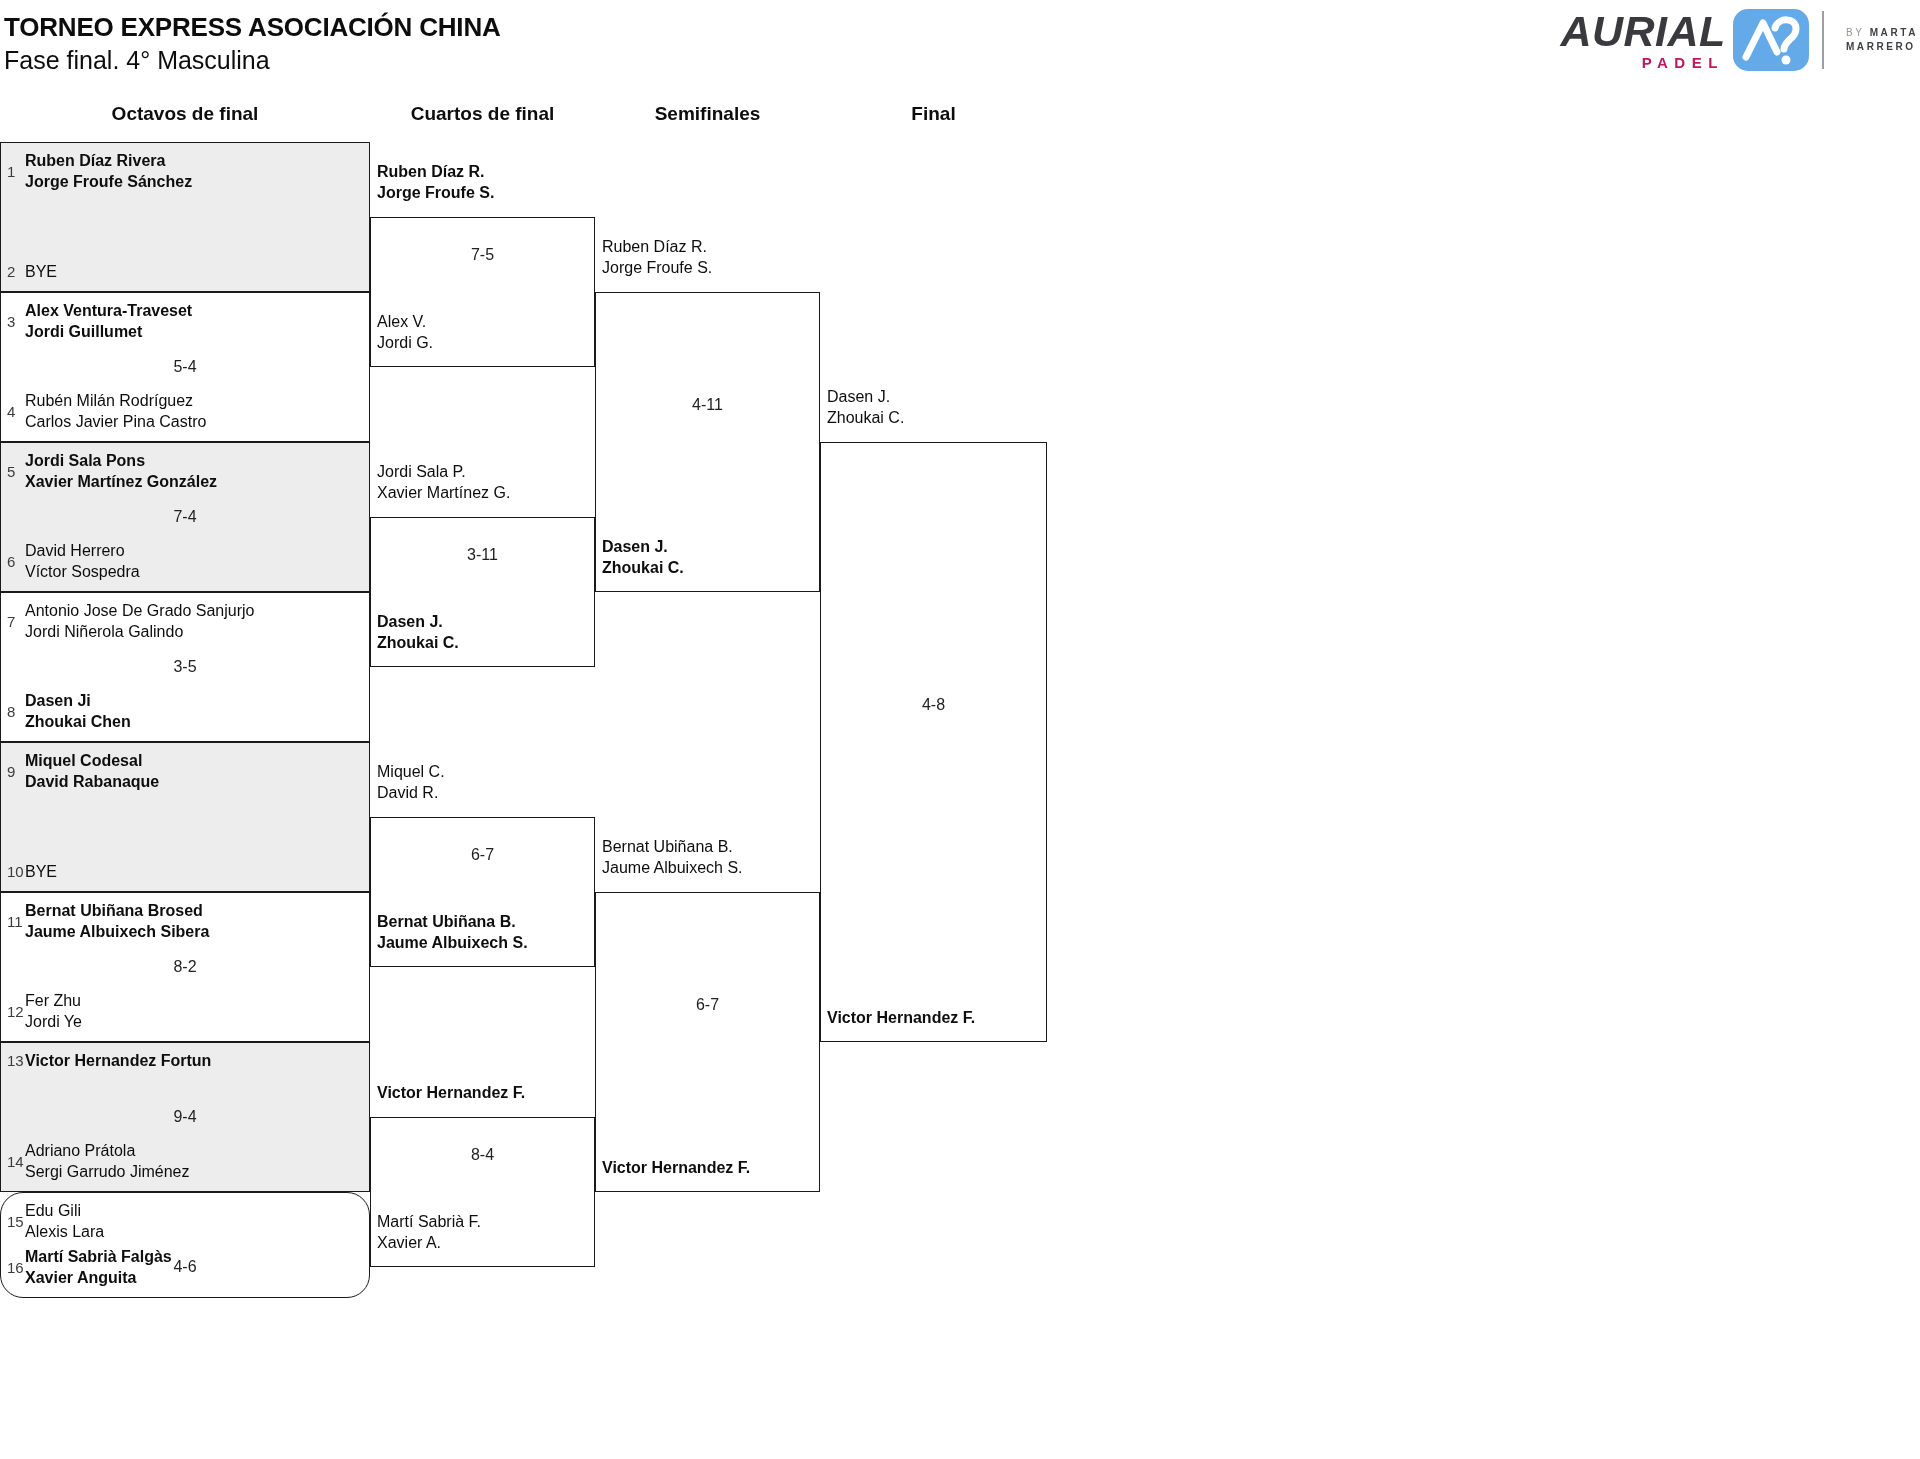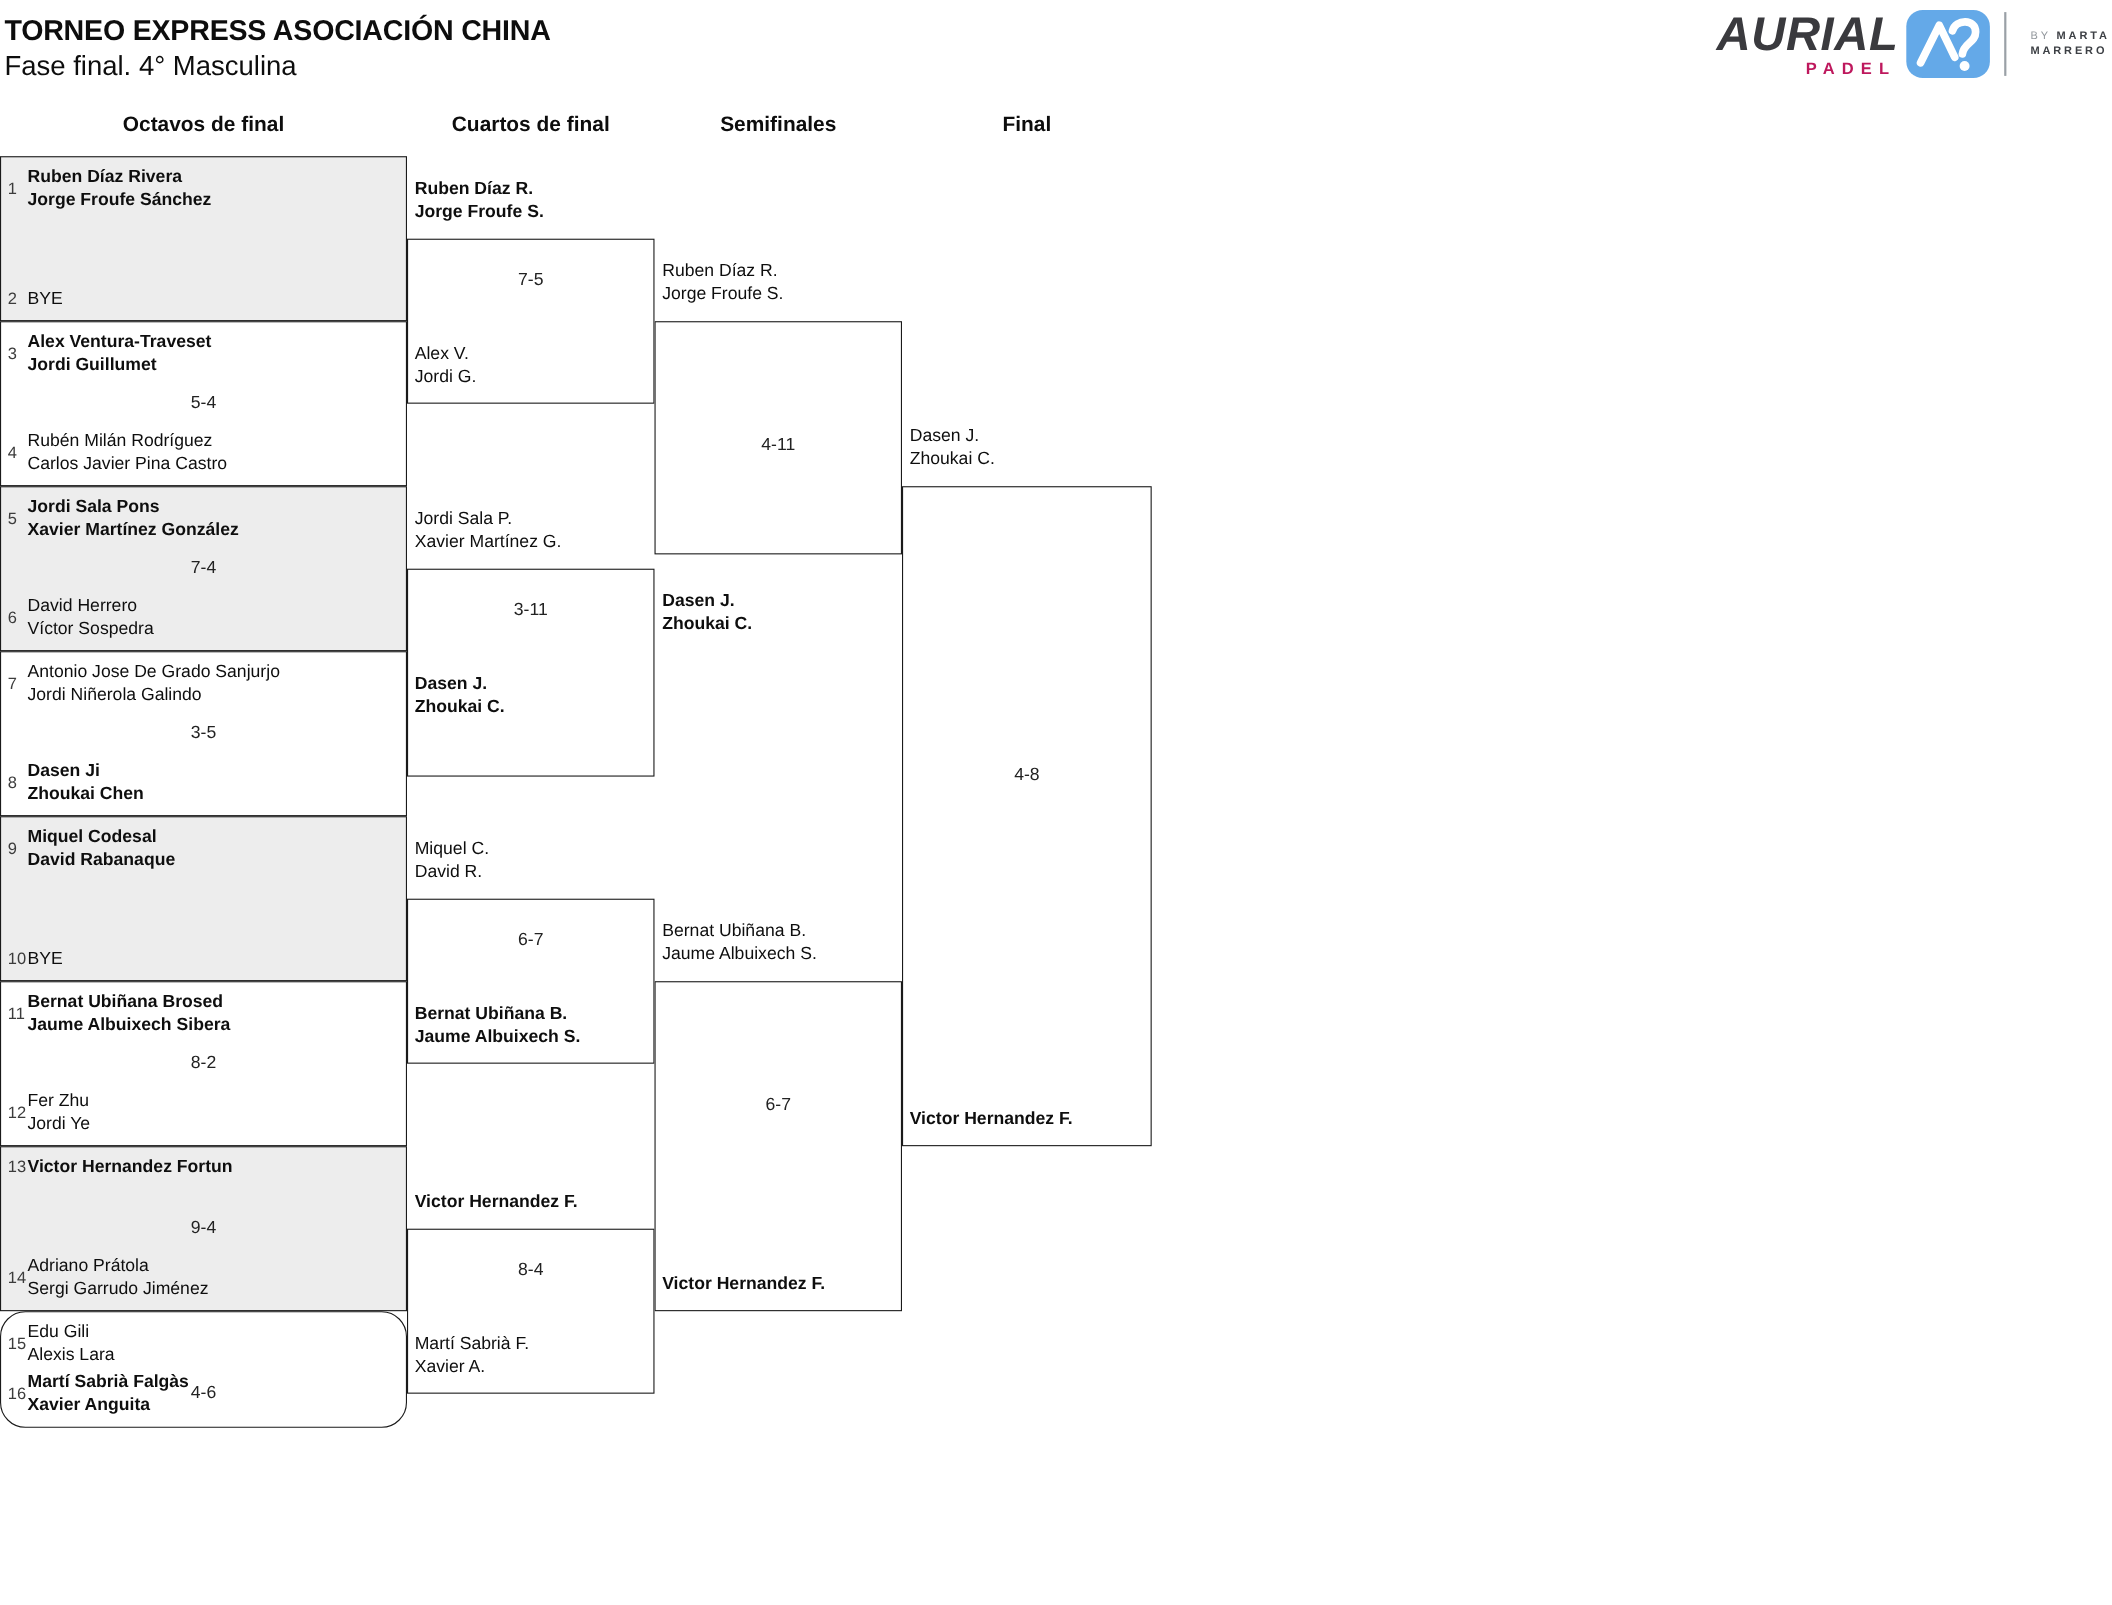--- a/index.html
+++ b/index.html
@@ -224,31 +224,31 @@
       <div class="names bold">
         <span class="line">Martí Sabrià Falgàs</span>
         <span class="line">Xavier Anguita</span>
       </div>
     </div>
   </div>
 
   <div class="match qf" style="top:217px;height:150px;">
     <div class="score">7-5</div>
   </div>
-  <div class="match qf" style="top:517px;height:189px;">
+  <div class="match qf" style="top:517px;height:150px;">
     <div class="score">3-11</div>
   </div>
   <div class="match qf" style="top:817px;height:150px;">
     <div class="score">6-7</div>
   </div>
   <div class="match qf" style="top:1117px;height:150px;">
     <div class="score">8-4</div>
   </div>
 
-  <div class="match sf" style="top:292px;height:212px;">
+  <div class="match sf" style="top:292px;height:300px;">
     <div class="score">4-11</div>
   </div>
   <div class="match sf" style="top:892px;height:300px;">
     <div class="score">6-7</div>
   </div>
 
   <div class="match final-box" style="top:442px;height:600px;">
     <div class="score">4-8</div>
   </div>
 

